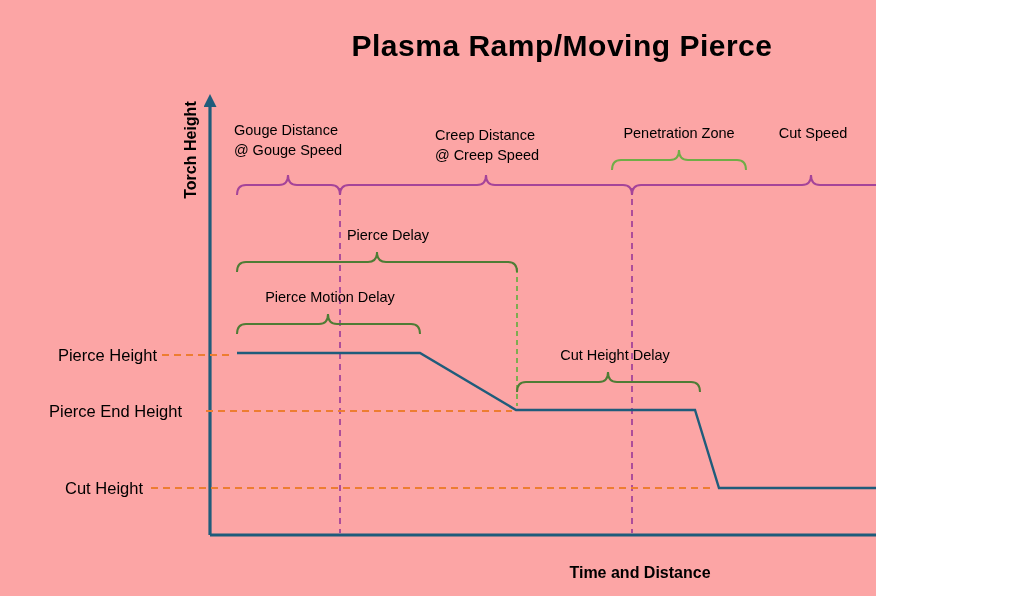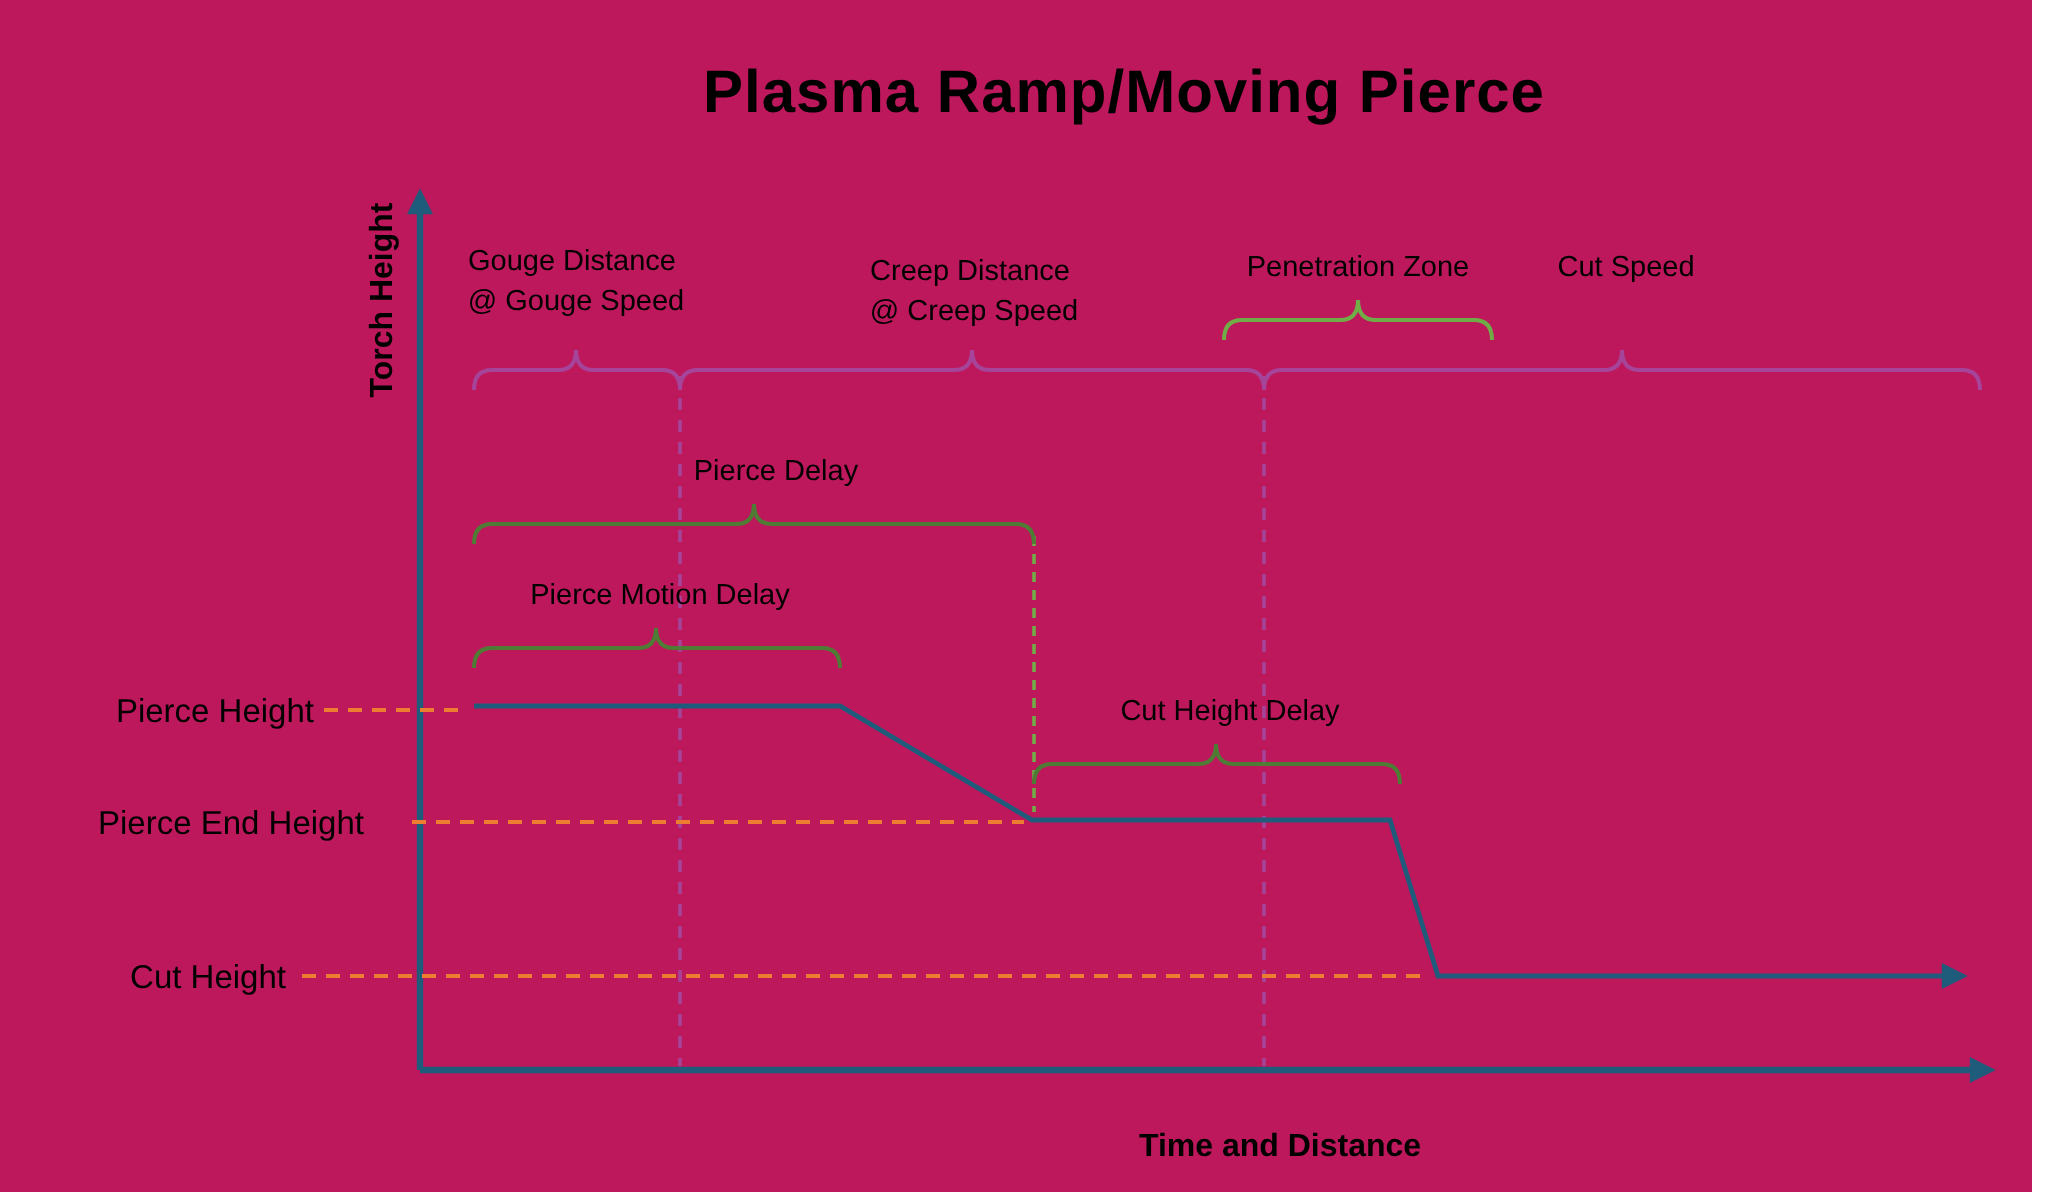--- a/index.html
+++ b/index.html
@@ -1,20 +1,20 @@
 <!DOCTYPE html>
 <html><head>
 <meta charset="utf-8">
 <style>
   html, body { margin: 0; padding: 0; background: #ffffff; }
   .stage {
     position: relative;
-    width: 1016px;
+    width: 876px;
     height: 596px;
-    background: #be185d;
+    background: #fca5a5;
     font-family: "Liberation Sans", sans-serif;
     overflow: hidden;
   }
   svg text { fill: #000000; }
   .title       { font-size: 30px; font-weight: bold; letter-spacing: 0.5px; }
   .axis-label  { font-size: 16px; font-weight: bold; }
   .zone-label  { font-size: 14.5px; }
   .side-label  { font-size: 16.5px; }
 </style>
 </head>

